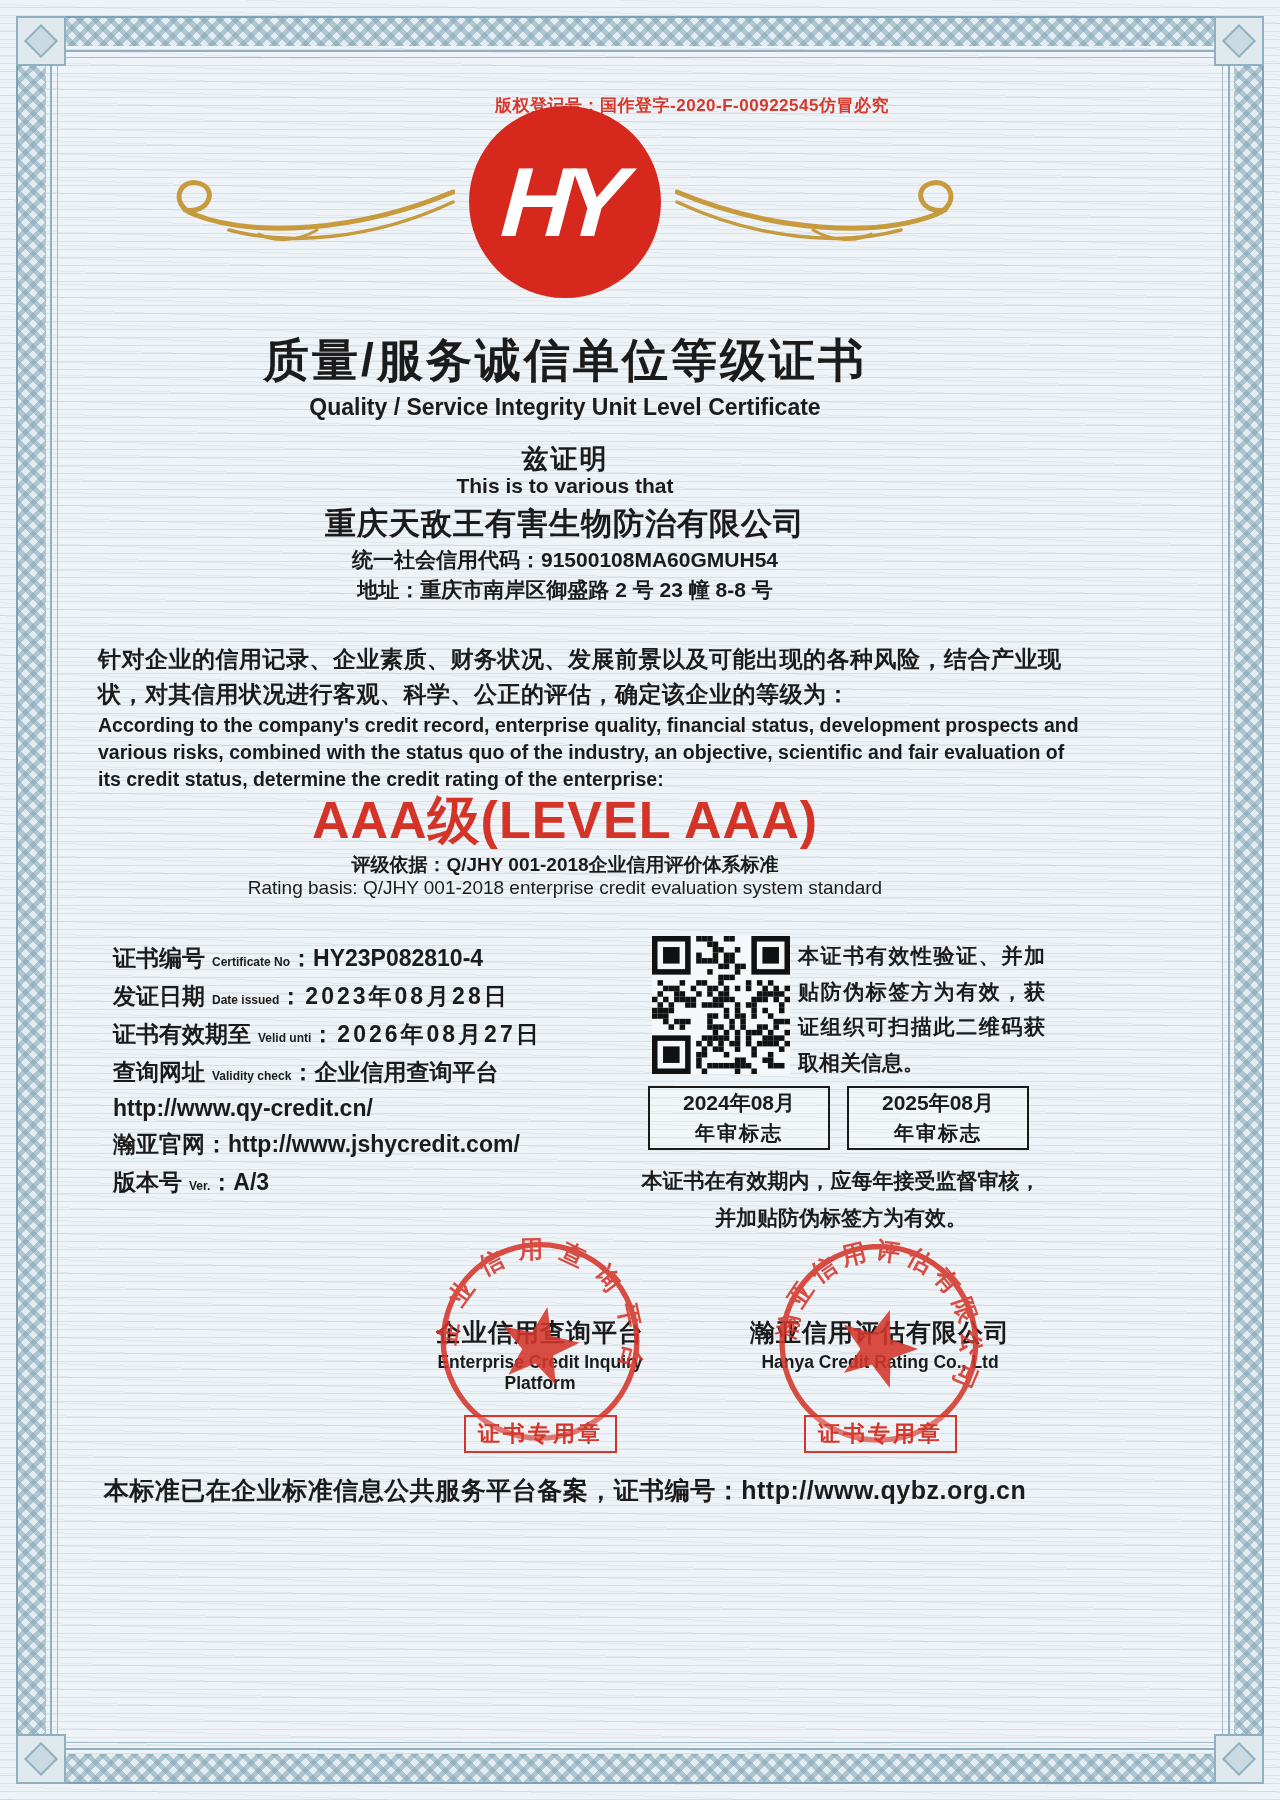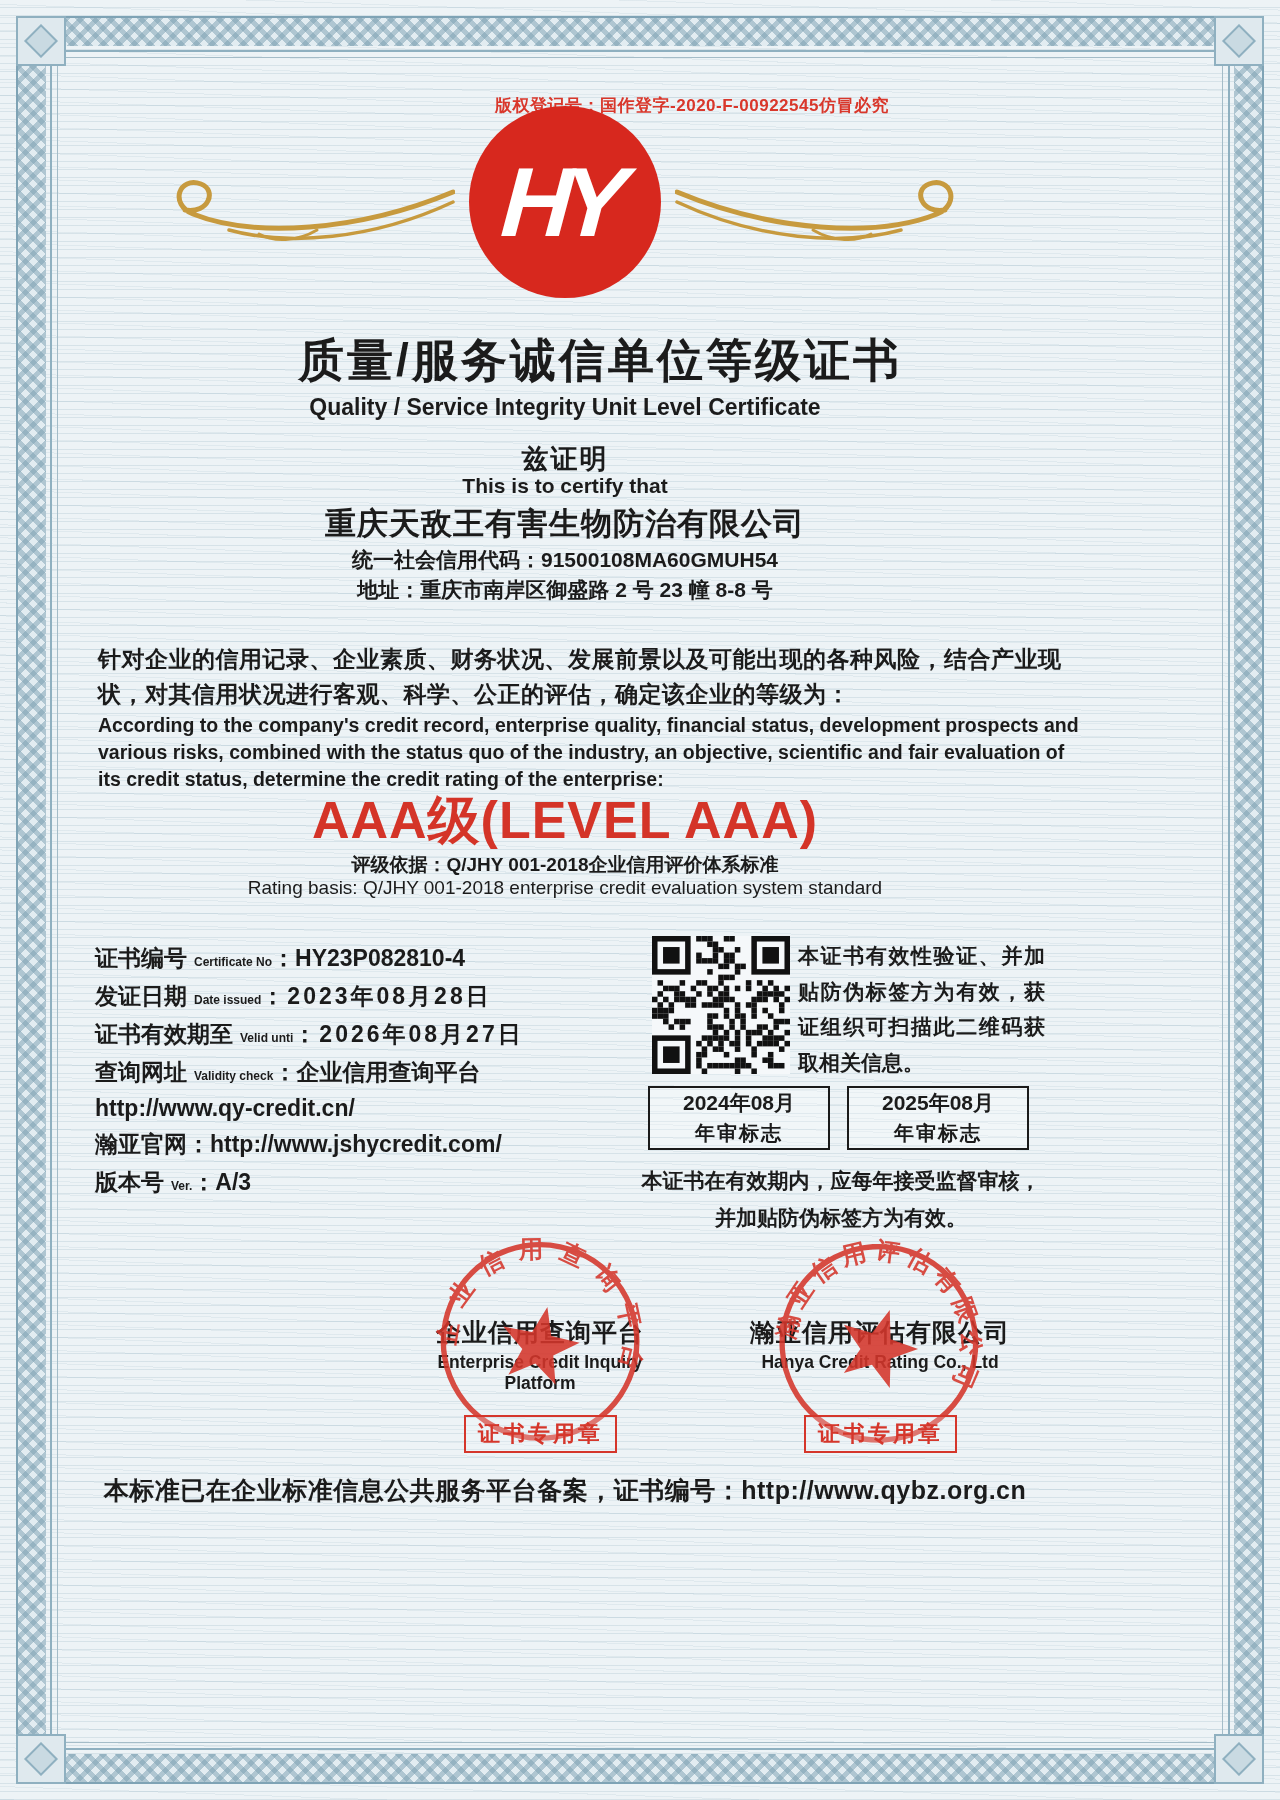--- a/index.html
+++ b/index.html
@@ -37,37 +37,37 @@
 
   .copyright{top:94px;left:0;right:0;text-align:center;padding-left:104px;
     color:#d9372b;font-size:17px;font-weight:600;letter-spacing:.5px;}
 
   .logo-row{top:106px;display:flex;justify-content:center;align-items:center;gap:14px;}
   .hy-circle{width:192px;height:192px;border-radius:50%;background:#d7281e;
     display:flex;align-items:center;justify-content:center;}
   .hy-mono{color:#fff;font-weight:900;font-style:italic;font-size:98px;letter-spacing:-11px;
     transform:skewX(-4deg);padding-right:12px;line-height:1;}
 
-  .title-zh{top:330px;font-size:46px;font-weight:900;letter-spacing:3px;margin-left:35px;}
+  .title-zh{top:330px;font-size:46px;font-weight:900;letter-spacing:3px;}
   .title-en{top:394px;font-size:23px;font-weight:600;}
   .certify-zh{top:441px;font-size:27px;font-weight:700;letter-spacing:2px;}
   .certify-en{top:474px;font-size:21px;font-weight:600;}
   .company{top:503px;font-size:31px;font-weight:900;letter-spacing:1px;}
   .code{top:546px;font-size:21px;font-weight:700;}
   .addr{top:576px;font-size:21px;font-weight:700;}
 
   .stmt{left:98px;width:986px;text-align:left;}
   .stmt-zh{top:642px;font-size:23px;font-weight:700;line-height:35px;letter-spacing:.5px;}
   .stmt-en{top:712px;font-size:19.5px;font-weight:700;line-height:27px;}
 
   .level{top:786px;font-size:52px;font-weight:900;color:#d43428;letter-spacing:1px;}
   .basis-zh{top:852px;font-size:19px;font-weight:700;}
   .basis-en{top:877px;font-size:19px;font-weight:500;}
 
-  .details{left:95px;top:943px;width:560px;display:flex;flex-direction:column;gap:7px;text-align:left;}
+  .details{left:113px;top:943px;width:560px;display:flex;flex-direction:column;gap:7px;text-align:left;}
   .dline{display:flex;align-items:baseline;white-space:nowrap;}
   .dzh{font-size:23px;font-weight:700;}
   .den{font-size:12px;font-weight:600;margin-left:7px;}
   .dval{font-size:23px;font-weight:600;}
   .plain{font-size:23px;font-weight:600;}
   .spaced{letter-spacing:3px;}
 
   .qr{left:652px;top:936px;width:138px;height:138px;}
   .qr svg{width:100%;height:100%;}
   .qr-note{left:798px;top:938px;width:247px;font-size:21px;font-weight:600;line-height:35.5px;
@@ -131,21 +131,21 @@
         <path stroke-width="3.5" d="M 286 42 C 205 80, 120 86, 62 70"></path>
         <path stroke-width="3" d="M 150 70 C 130 82, 106 82, 92 74"></path>
       </g>
     </svg>
   </div>
 
   <div class="abs colwrap title-zh">质量/服务诚信单位等级证书</div>
   <div class="abs colwrap title-en">Quality / Service Integrity Unit Level Certificate</div>
 
   <div class="abs colwrap certify-zh">兹证明</div>
-  <div class="abs colwrap certify-en">This is to certify that</div>
+  <div class="abs colwrap certify-en">This is to various that</div>
 
   <div class="abs colwrap company">重庆天敌王有害生物防治有限公司</div>
   <div class="abs colwrap code">统一社会信用代码：91500108MA60GMUH54</div>
   <div class="abs colwrap addr">地址：重庆市南岸区御盛路 2 号 23 幢 8-8 号</div>
 
   <div class="abs stmt stmt-zh">针对企业的信用记录、企业素质、财务状况、发展前景以及可能出现的各种风险，结合产业现状，对其信用状况进行客观、科学、公正的评估，确定该企业的等级为：</div>
   <div class="abs stmt stmt-en">According to the company's credit record, enterprise quality, financial status, development prospects and various risks, combined with the status quo of the industry, an objective, scientific and fair evaluation of its credit status, determine the credit rating of the enterprise:</div>
 
   <div class="abs colwrap level">AAA级(LEVEL AAA)</div>
   <div class="abs colwrap basis-zh">评级依据：Q/JHY 001-2018企业信用评价体系标准</div>

